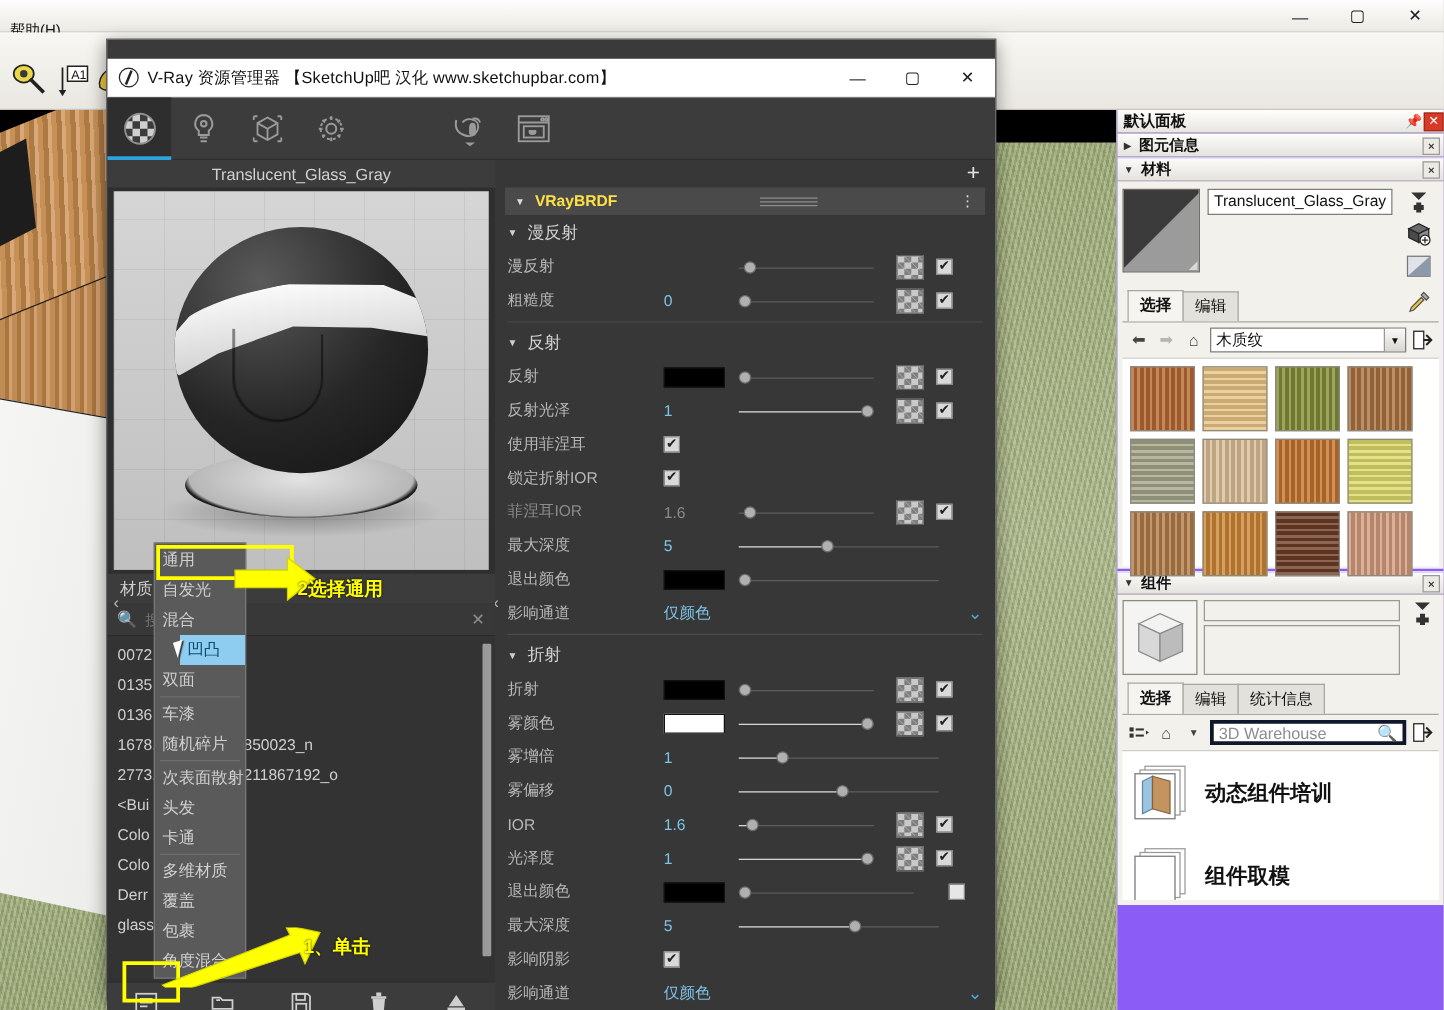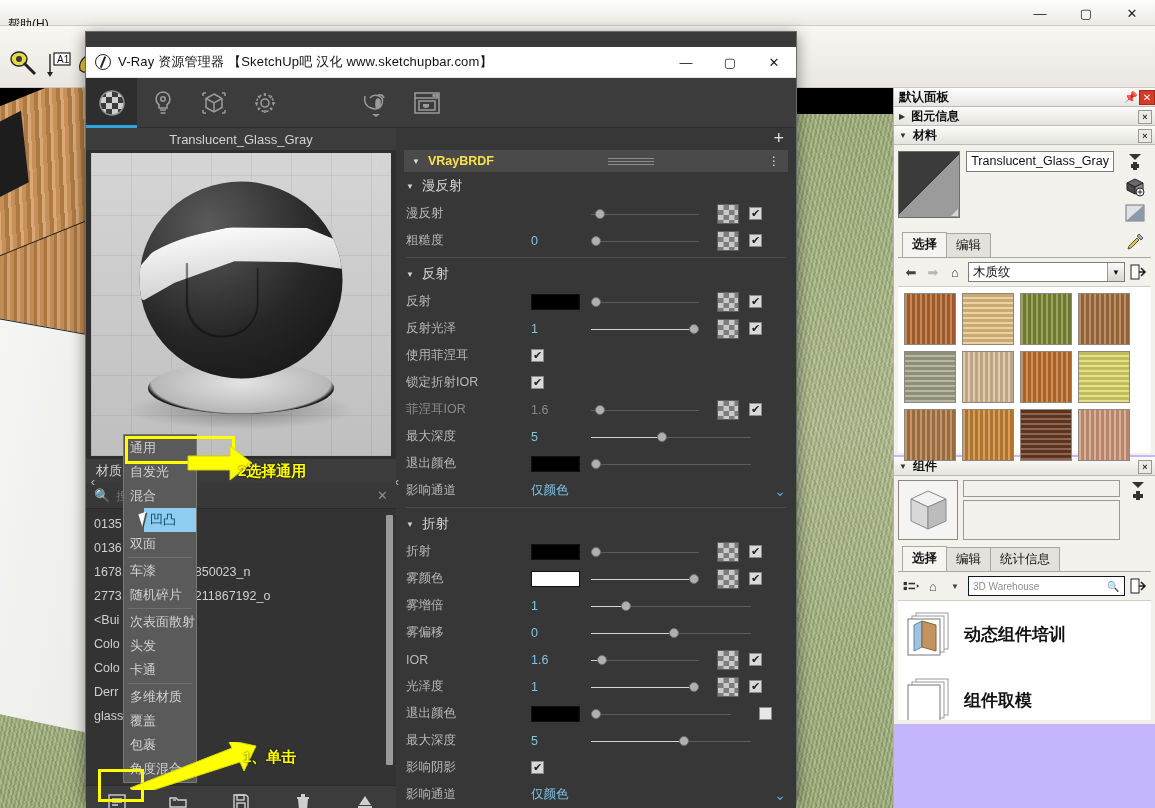--- a/index.html
+++ b/index.html
@@ -71,21 +71,21 @@
     background:#1d1d1d; transform:skewY(-22deg) rotate(-6deg);
   }
   #vp-band {
     position:absolute; left:-5px; top:185px; width:120px; height:18px;
     background:#8f9a6a; transform:skewY(11deg);
   }
 
   
   #tray {
     position:absolute; right:0; top:88px; width:262px; height:720px;
-    background:#c4b5fd; border-left:1px solid #b5b3ac;
+    background:#8b5cf6; border-left:1px solid #b5b3ac;
     font-size:12px;
   }
   .tray-title {
     height:19px; background:linear-gradient(#fefefe,#e6e5e0);
     border-bottom:1px solid #b9b7b0;
     display:flex; align-items:center; padding-left:5px;
     font-weight:bold; font-size:12.5px; color:#111;
   }
   .tray-title .spacer { flex:1; }
   .pin { width:15px; height:15px; display:flex; align-items:center; justify-content:center; font-size:11px; }
@@ -147,22 +147,22 @@
   }
   .tex { width:52px; height:52px; border:1px solid #8a8880; }
   #comp-body { padding:4px; background:#f2f1ec; }
   .comp-row { display:flex; gap:5px; }
   #comp-thumb { width:60px; height:60px; border:1px solid #8a8880; background:#f4f4f2; position:relative; }
   .comp-fields { flex:1; display:flex; flex-direction:column; gap:3px; }
   .comp-field { border:1px solid #9b9992; background:#f2f1ec; height:17px; }
   .comp-field.big { height:40px; }
   #wh-row { display:flex; align-items:center; gap:4px; padding:4px; }
   #wh-input {
-    flex:1; height:20px; border:1px solid #0f172a; background:#fff;
-    display:flex; align-items:center; padding:0 4px; font-size:10px; color:#8d8d8d;justify-content:center;
+    flex:1; height:20px; border:3px solid #0f172a; background:#fff;
+    display:flex; align-items:center; padding:0 4px; font-size:13px; color:#8d8d8d;justify-content:center;
   }
   .comp-item { display:flex; align-items:center; gap:8px; padding:6px 4px; }
   .comp-ic { width:54px; height:54px; position:relative; }
   .comp-label { font-weight:bold; font-size:17px; color:#111; }
 
   
   #vray {
     position:absolute; left:85px; top:31px; width:712px; height:770px;
     background:#3a3a3a; border:1px solid #6a6a6a;
     box-shadow:0 3px 14px rgba(0,0,0,.45);
@@ -675,20 +675,21 @@
         <div class="ltab">快速设置</div>
       </div>
 
       <div id="search-row">
         <span class="sicon">🔍</span>
         <input id="search-input" placeholder="搜索" style="">
         <span id="search-clear">✕</span>
       </div>
 
       <div id="mat-list">
+        <div class="mat-item">0072</div>
         <div class="mat-item">0135</div>
         <div class="mat-item">0136</div>
         <div class="mat-item">1678...2744919_1850023_n</div>
         <div class="mat-item">2773...62845774_211867192_o</div>
         <div class="mat-item">&lt;Bui</div>
         <div class="mat-item">Colo</div>
         <div class="mat-item">Colo</div>
         <div class="mat-item">Derr</div>
         <div class="mat-item">glass</div>
         <div id="list-scrollbar"></div>

